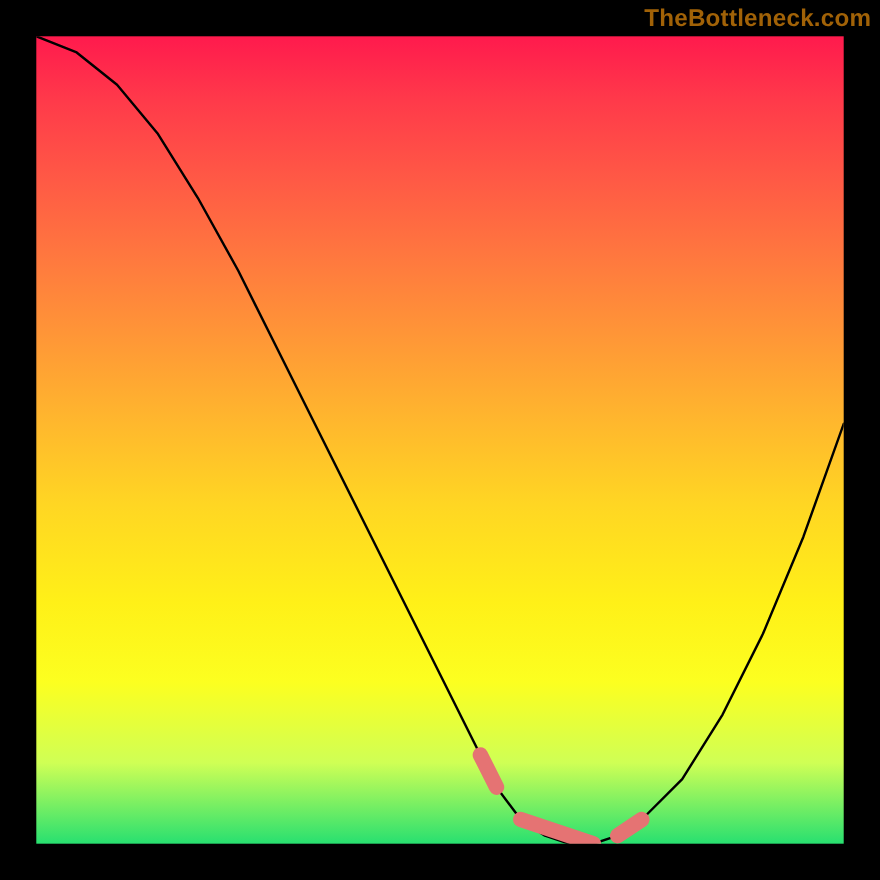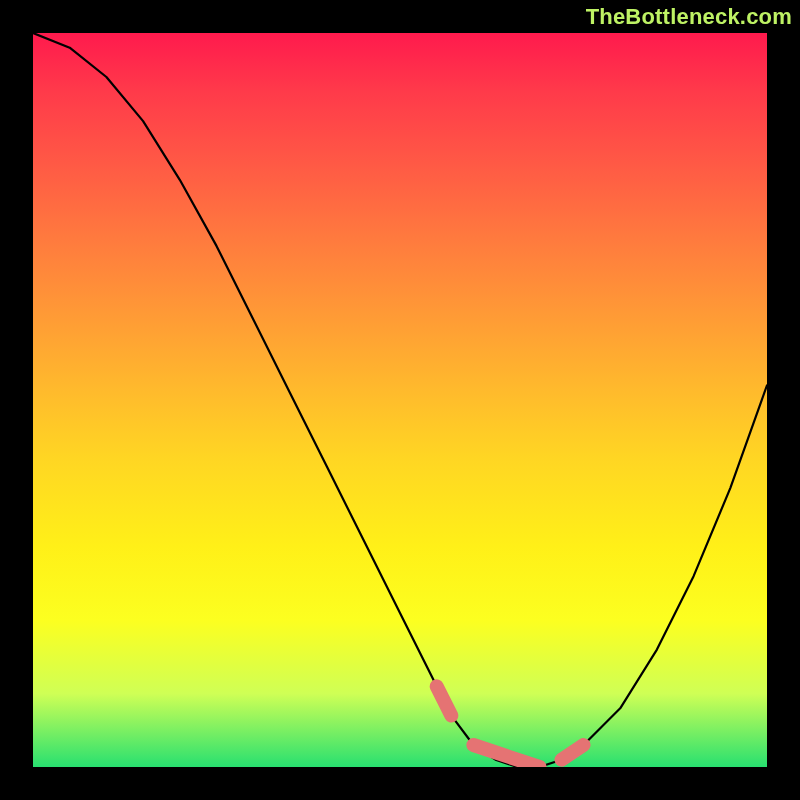--- a/index.html
+++ b/index.html
@@ -14,21 +14,21 @@
   .frame {
     position: relative;
     width: 800px;
     height: 800px;
     background: #000;
   }
   .watermark {
     position: absolute;
     top: 4px;
     right: 8px;
-    color: #bef264;
+    color: #a16207;
     font-size: 22px;
     font-weight: bold;
     letter-spacing: 0.2px;
     z-index: 10;
   }
   .plot-area {
     position: absolute;
     left: 33px;
     top: 33px;
     width: 734px;

